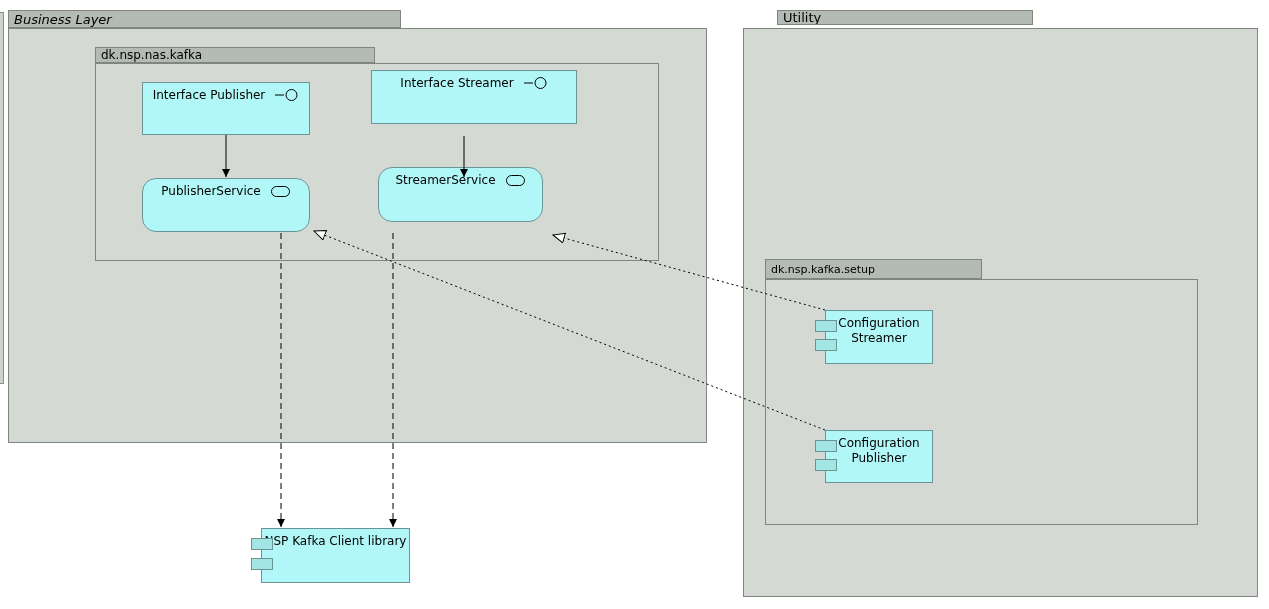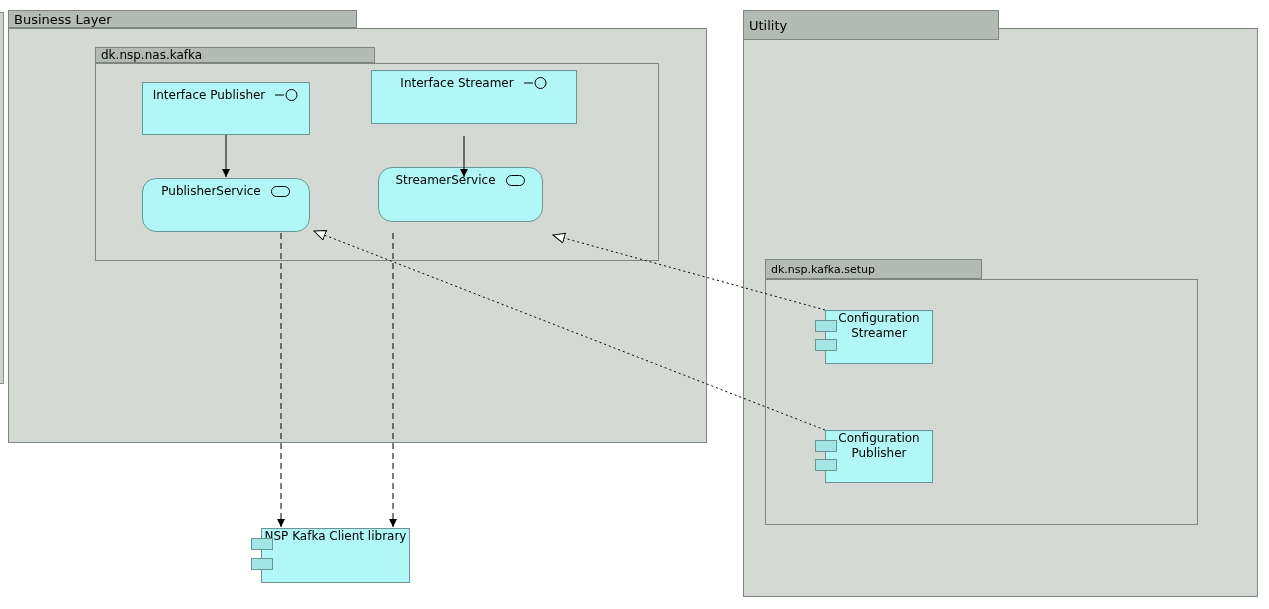--- a/index.html
+++ b/index.html
@@ -20,51 +20,51 @@
   .comp{
     position:absolute;background:#b2f7f7;border:1px solid #6b9494;
     box-sizing:border-box;font-size:12px;
   }
   .service{border-radius:14px;text-align:center;}
   .title-row{
     display:flex;justify-content:center;align-items:center;
     gap:9px;padding-top:5px;
   }
   .lbl-center{
-    display:block;text-align:center;line-height:1.25;
+    display:block;text-align:center;padding-top:5px;line-height:1.25;
   }
   .module-rect{
     position:absolute;left:-11px;width:22px;height:12px;
     background:#a3e4e4;border:1px solid #6b9494;box-sizing:border-box;
   }
   .edge-strip{
     position:absolute;left:0;top:12px;width:4px;height:372px;
     background:#ccd2cc;border:1px solid #8a918a;border-left:none;
     box-sizing:border-box;
   }
   .overlay{position:absolute;left:0;top:0;pointer-events:none;}
   .icon-svg{display:block;flex:0 0 auto;}
 </style>
 </head>
 <body>
 
 <div id="canvas">
 
   <div class="pkg-body" style="left:8px;top:28px;width:699px;height:415px;"></div>
-  <div class="pkg-tab" style="left:8px;top:10px;width:349px;height:18px;">
+  <div class="pkg-tab" style="left:8px;top:10px;width:393px;height:18px;font-style:italic;">
     <span>Business Layer</span>
   </div>
 
   <div class="pkg-body" style="left:95px;top:63px;width:564px;height:198px;"></div>
   <div class="pkg-tab" style="left:95px;top:47px;width:280px;height:16px;font-size:12px;">
     <span>dk.nsp.nas.kafka</span>
   </div>
 
   <div class="pkg-body" style="left:743px;top:28px;width:515px;height:569px;"></div>
-  <div class="pkg-tab" style="left:743px;top:10px;width:256px;height:30px;">
+  <div class="pkg-tab" style="left:777px;top:10px;width:256px;height:15px;">
     <span>Utility</span>
   </div>
 
   <div class="pkg-body" style="left:765px;top:279px;width:433px;height:246px;"></div>
   <div class="pkg-tab" style="left:765px;top:259px;width:217px;height:20px;font-size:11px;">
     <span>dk.nsp.kafka.setup</span>
   </div>
 
   <div class="edge-strip"></div>
 

